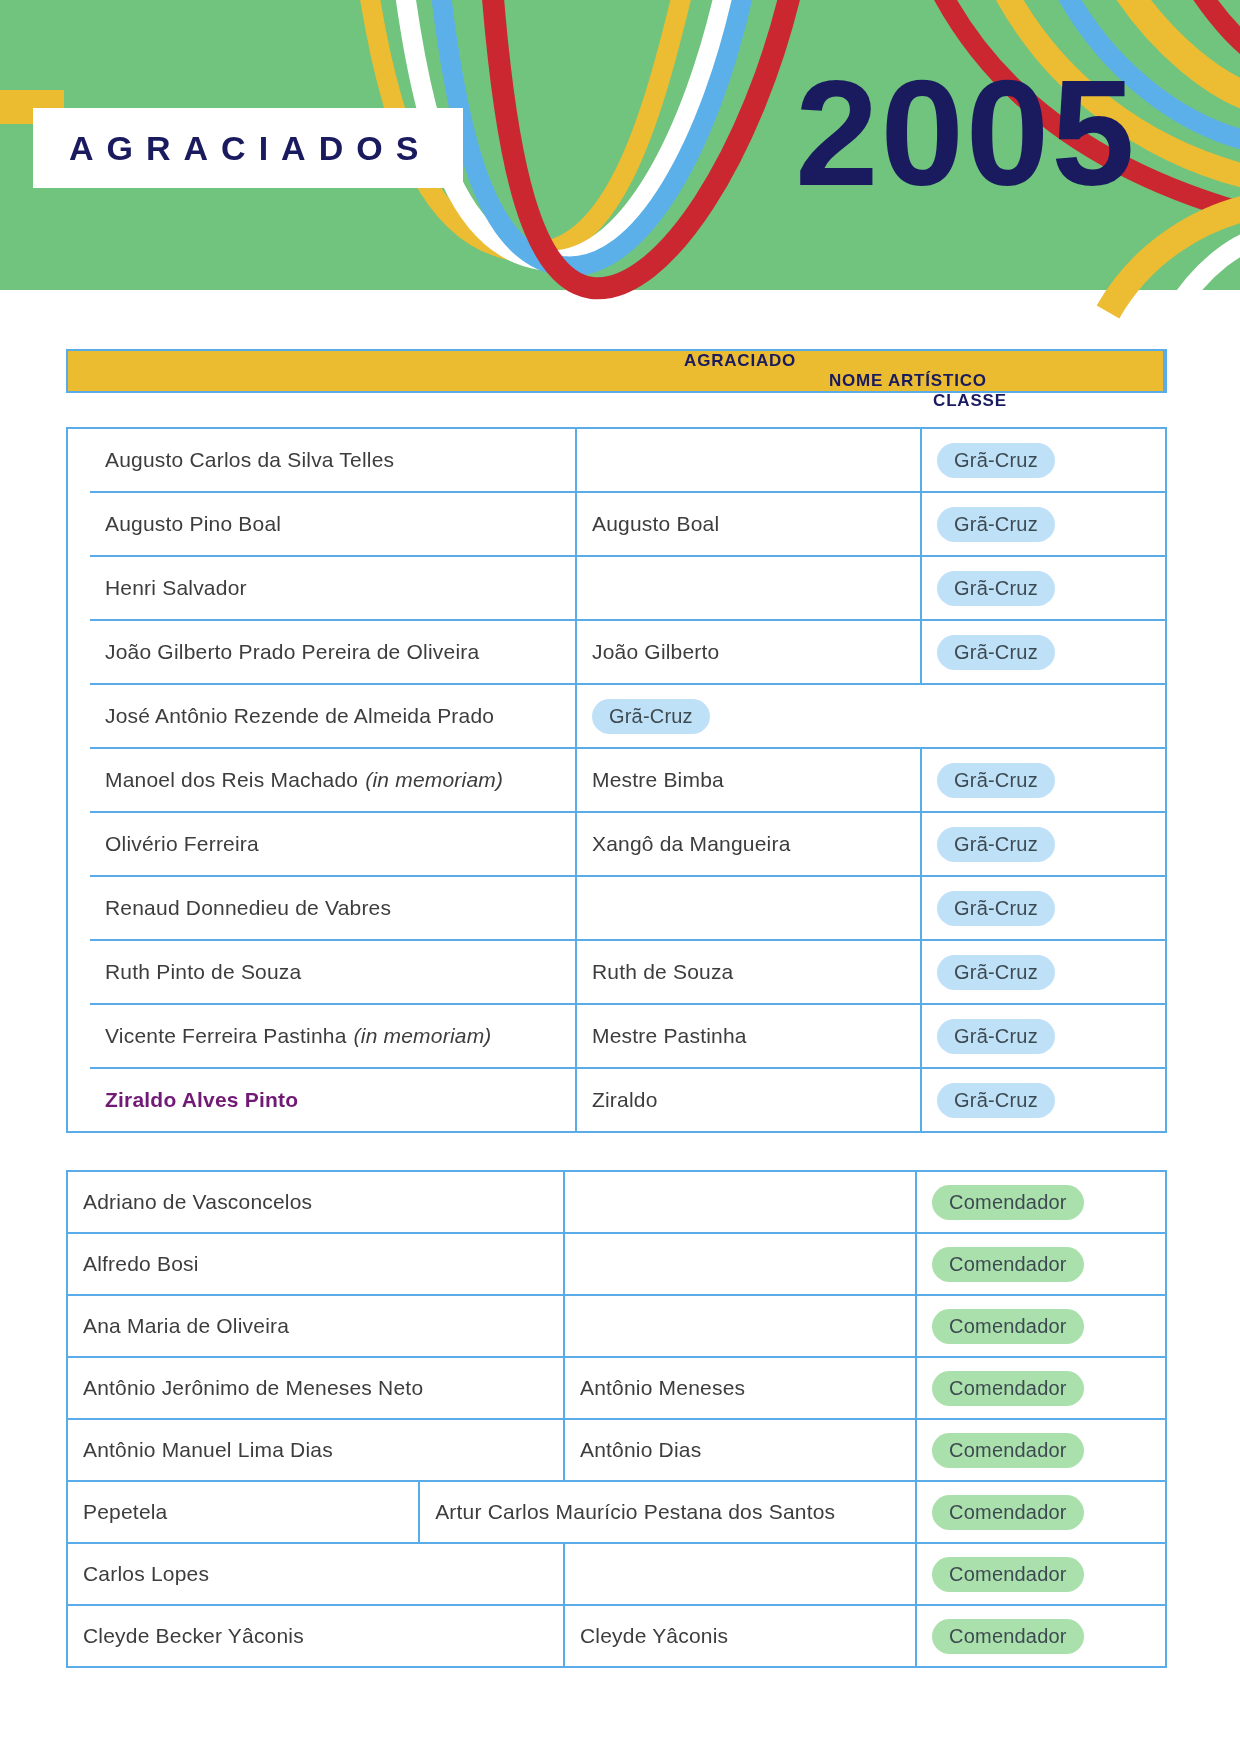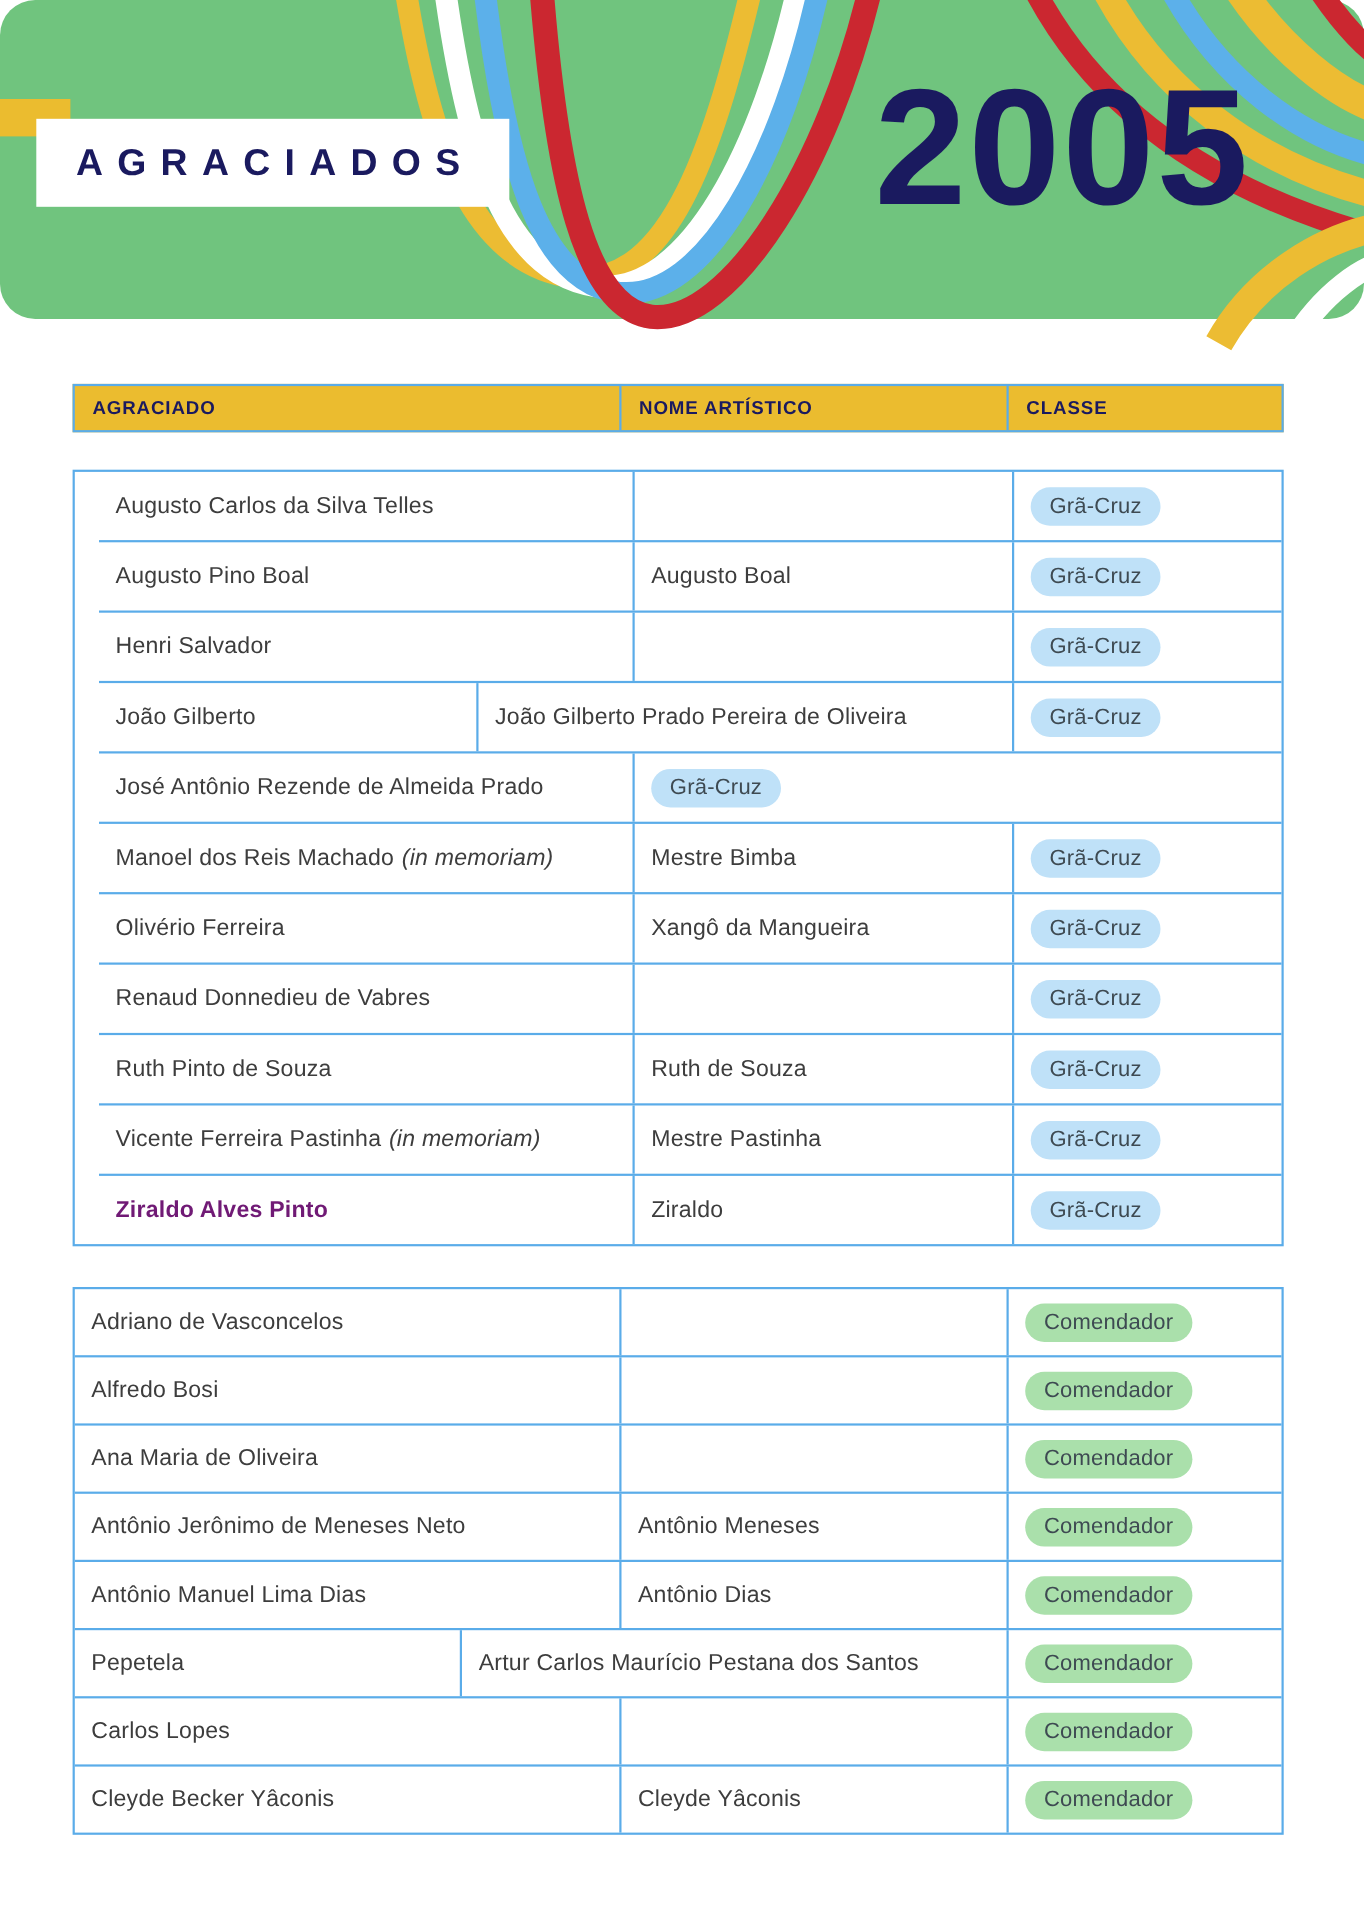--- a/index.html
+++ b/index.html
@@ -10,21 +10,20 @@
     overflow:hidden;
     position:relative;
   }
   .page{position:relative;width:1240px;height:1754px;}
 
   
   .hero{
     position:relative;
     width:1240px;height:290px;
     background:var(--background_green,#70C47E);
-    border-radius:32px;
   }
   .ribbons{
     position:absolute;top:0;left:0;
     width:1240px;height:322px;
     pointer-events:none;
   }
   .ribbons path{fill:none;}
   .rb-yellow{stroke:var(--ribbon_yellow,#ECBC33);}
   .rb-white{stroke:var(--ribbon_white,#ffffff);}
   .rb-blue{stroke:var(--ribbon_blue,#5CB0EA);}
@@ -65,20 +64,21 @@
     margin:59px 73px 0 66px;   
     width:1101px;
   }
   .thead-row{
     display:flex;
     height:44px;
     background:var(--accent_yellow,#EBBC2F);
     border:2px solid var(--table_border,#5AACE9);
     box-sizing:border-box;
     align-items:flex-end;
+    flex-direction:column;
   }
   .thead-row .th{
     font-size:17px;
     font-weight:bold;
     letter-spacing:0.8px;
     color:var(--navy,#1A1A5F);
     padding-left:16px;
     box-sizing:border-box;
     height:100%;
     display:flex;align-items:center;
@@ -180,22 +180,22 @@
             </div>
           </div>
           <div class="trow">
             <div class="td col1">Henri Salvador</div>
             <div class="td col2"></div>
             <div class="td col3">
               <span class="badge" style="background: rgb(191, 225, 248);">Grã-Cruz</span>
             </div>
           </div>
           <div class="trow">
+            <div class="td col1">João Gilberto Prado Pereira de Oliveira</div>
             <div class="td col2">João Gilberto</div>
-            <div class="td col1">João Gilberto Prado Pereira de Oliveira</div>
             <div class="td col3">
               <span class="badge" style="background: rgb(191, 225, 248);">Grã-Cruz</span>
             </div>
           </div>
           <div class="trow">
             <div class="td col1">José Antônio Rezende de Almeida Prado</div>
             <div class="td col3">
               <span class="badge" style="background: rgb(191, 225, 248);">Grã-Cruz</span>
             </div>
           </div>

